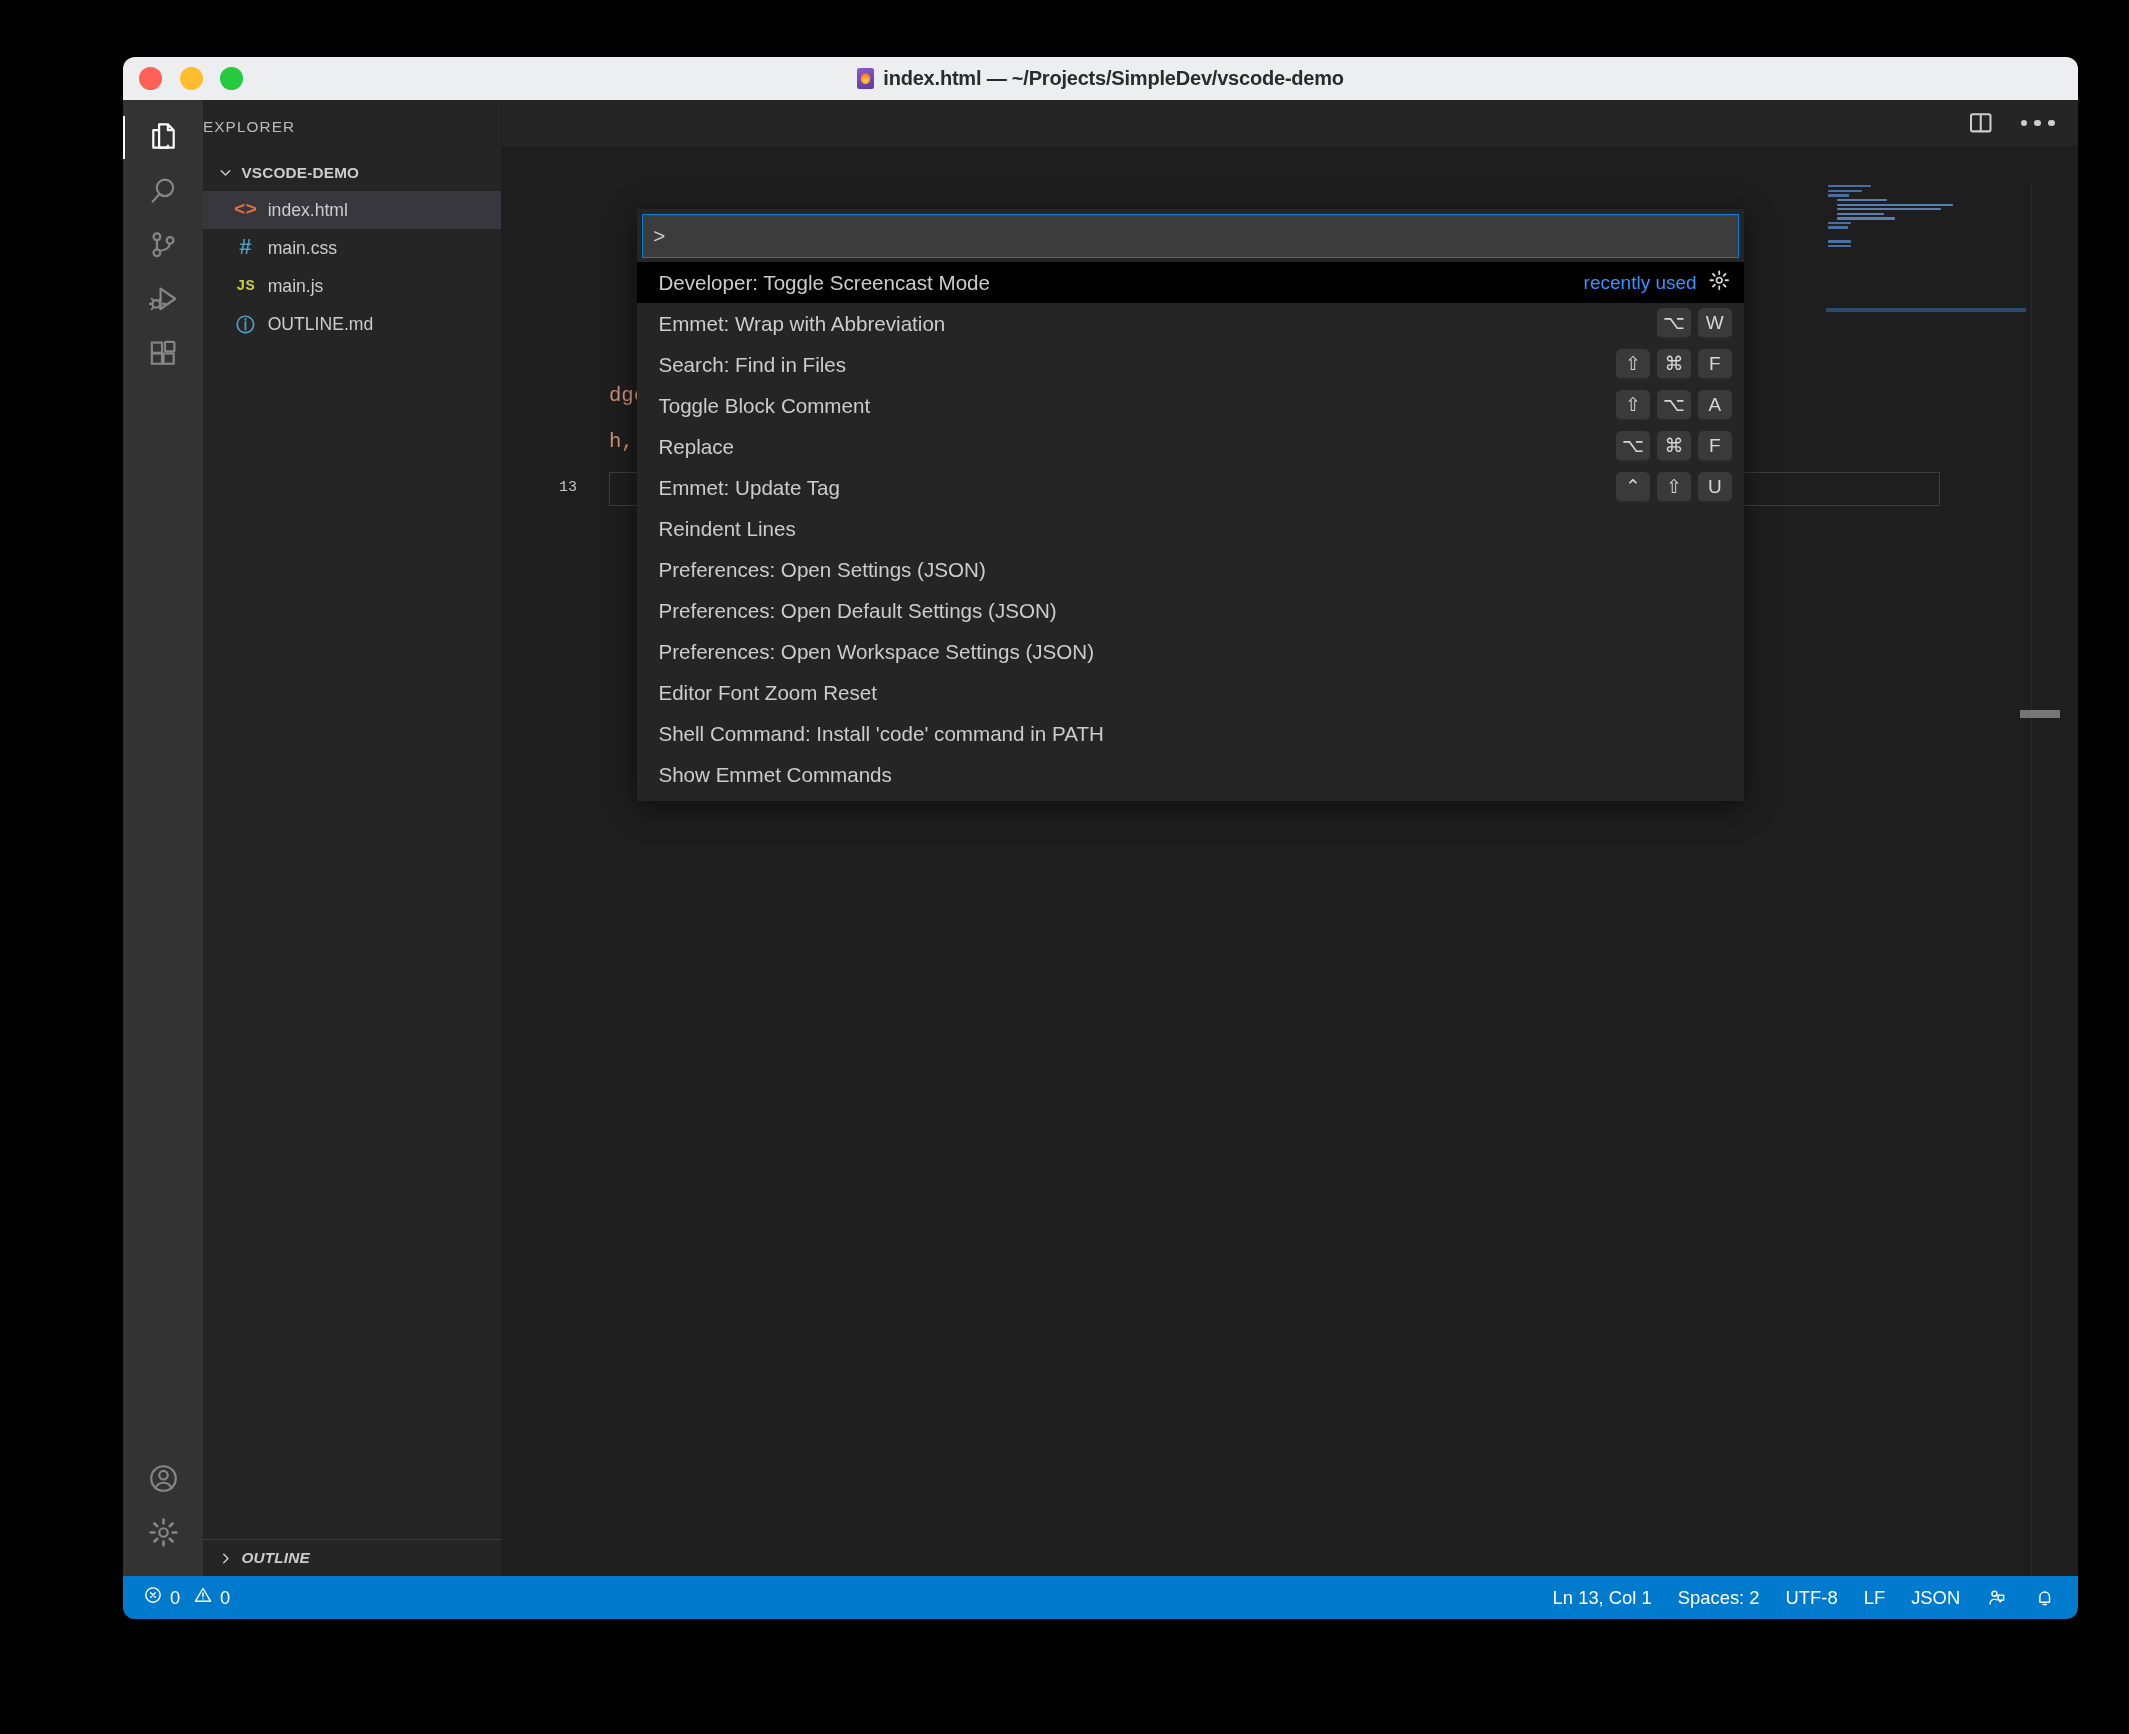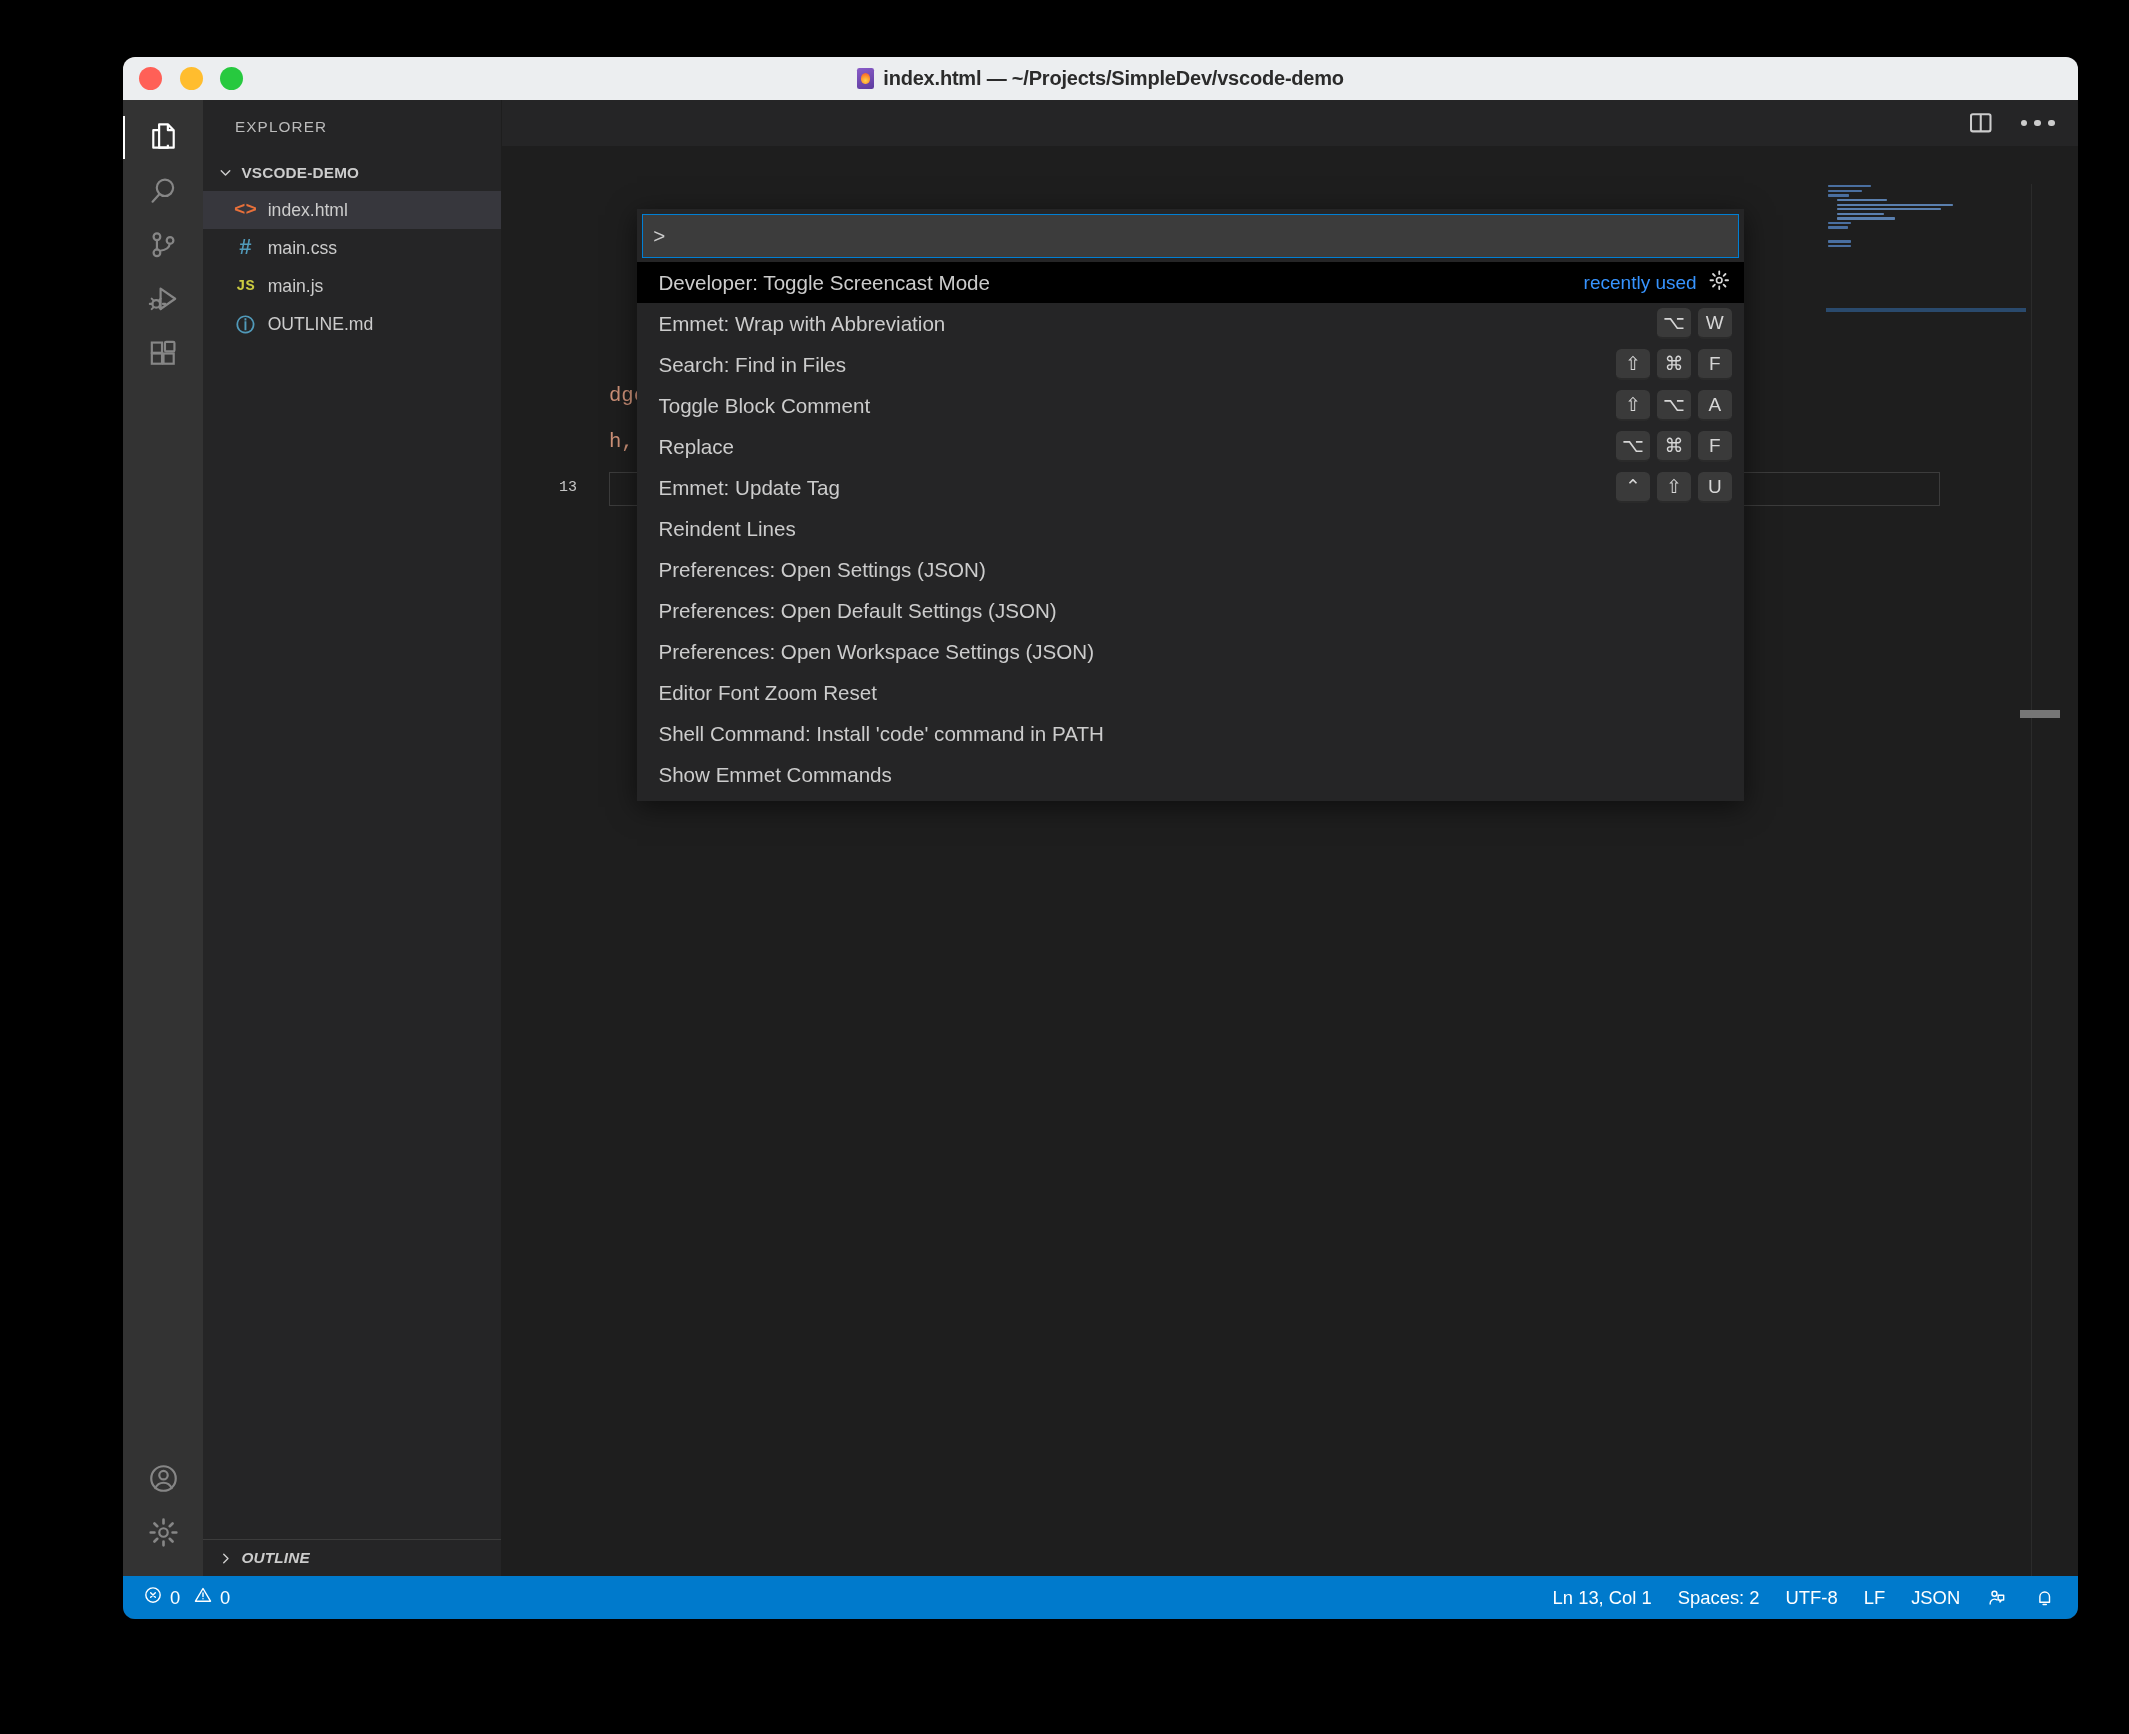--- a/index.html
+++ b/index.html
@@ -86,21 +86,20 @@
 
   
   #sidebar {
     position: absolute; left: 80px; top: 0;
     width: 298px; height: 1476px;
     background: #252526;
     display: flex; flex-direction: column;
   }
   #sidebar-title {
     height: 54px; display: flex; align-items: center;
-    padding-left: 32px;
     font-size: 15.3px; letter-spacing: 1.1px;
     color: #bbbbbb; text-transform: uppercase;
   }
   .section-header {
     height: 37px; display: flex; align-items: center;
     gap: 7.6px; padding-left: 13.8px;
     font-size: 15.3px; font-weight: 700; color: #cccccc;
     letter-spacing: 0.2px; cursor: pointer;
   }
   .chev {

